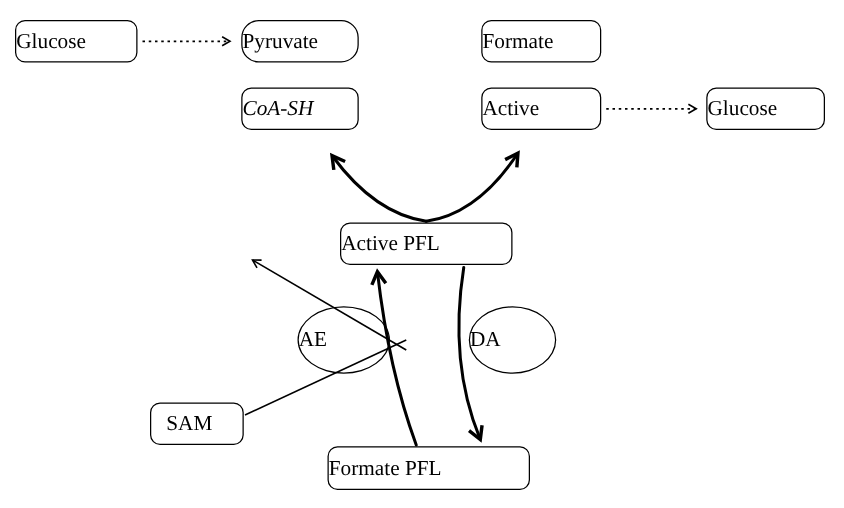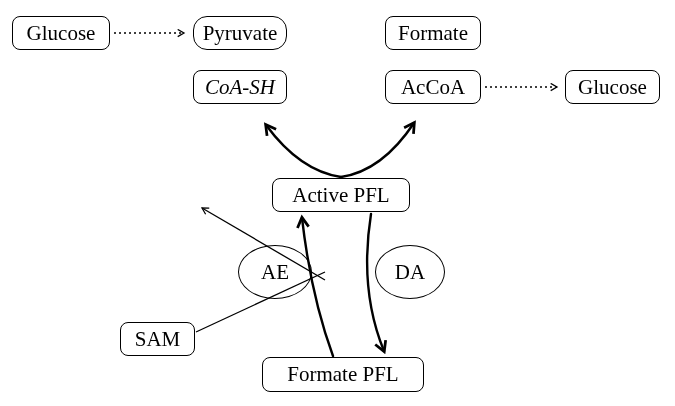--- a/index.html
+++ b/index.html
@@ -15,39 +15,38 @@
     font-family: "Liberation Serif", "DejaVu Serif", serif;
     overflow: hidden;
   }
   .node {
     position: absolute;
     box-sizing: border-box;
     background: #ffffff;
     border: 1.6px solid #000000;
     display: flex;
     align-items: center;
-    justify-content: center;
-    font-size: 21px;
+    font-size: 17px;
     color: #000000;
     white-space: nowrap;
     z-index: 2;
   }
   .box   { border-radius: 8px; }
   .ellipse { border-radius: 50%; z-index: 1; }
 
   
   #n-glucose      { left: 12px;  top: 16px;  width: 98px;  height: 34px; }
   #n-pyruvate     { left: 193px; top: 16px;  width: 94px;  height: 34px; border-radius: 14px; }
   #n-formate      { left: 385px; top: 16px;  width: 96px;  height: 34px; }
   #n-coash        { left: 193px; top: 70px;  width: 94px;  height: 34px; font-style: italic; }
   #n-accoa        { left: 385px; top: 70px;  width: 96px;  height: 34px; }
   #n-energy       { left: 565px; top: 70px;  width: 95px;  height: 34px; }
   #n-methionine   { left: 22px;  top: 178px; width: 172px; height: 34px; }
   #n-activepfl    { left: 272px; top: 178px; width: 138px; height: 34px; }
-  #n-sam          { left: 120px; top: 322px; width: 75px;  height: 34px; }
+  #n-sam          { left: 120px; top: 322px; width: 75px;  height: 34px; padding-left: 12px; }
   #n-inactivepfl  { left: 262px; top: 357px; width: 162px; height: 35px; }
   #n-ae           { left: 238px; top: 245px; width: 74px;  height: 54px; }
   #n-da           { left: 375px; top: 245px; width: 70px;  height: 54px; }
 
   svg.arrows {
     position: absolute;
     left: 0; top: 0;
     width: 675px;
     height: 406px;
     z-index: 3;
@@ -65,21 +64,21 @@
   <div class="node box" id="n-pyruvate">
     <span>Pyruvate</span>
   </div>
   <div class="node box" id="n-formate">
     <span>Formate</span>
   </div>
   <div class="node box" id="n-coash">
     <span>CoA-SH</span>
   </div>
   <div class="node box" id="n-accoa">
-    <span>AcCoA</span>
+    <span>Active</span>
   </div>
   <div class="node box" id="n-energy">
     <span>Glucose</span>
   </div>
   <div class="node box" id="n-activepfl">
     <span>Active PFL</span>
   </div>
   <div class="node box" id="n-sam">
     <span>SAM</span>
   </div>

